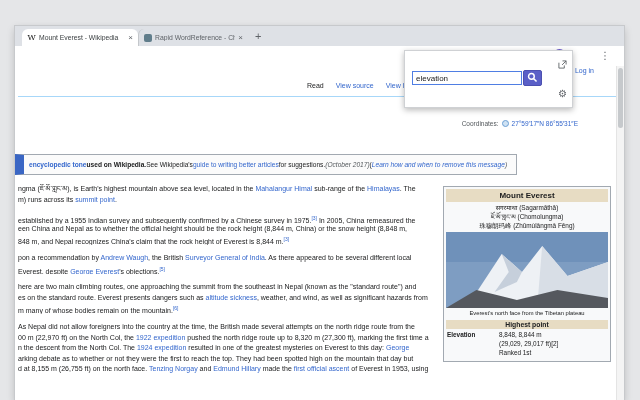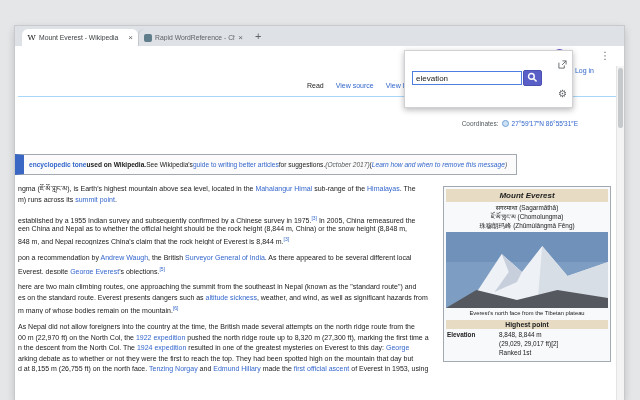--- a/index.html
+++ b/index.html
@@ -59,21 +59,21 @@
   .b{font-weight:bold;}
   .it{font-style:italic;color:#54595d;}
   .wlink{color:#3366cc;}
   sup.wlink{font-size:5px;}
   .article{position:absolute;top:118px;left:3px;width:421px;overflow:hidden;}
   .para{margin-bottom:8px;}
   .aline{white-space:nowrap;overflow:hidden;height:10.6px;line-height:10.6px;font-size:7px;}
   
   .infobox{position:absolute;top:120px;right:5px;width:168px;background:#f8f9fa;
            border:1px solid #a2a9b1;box-sizing:border-box;padding:2px;font-size:6.4px;}
-  .ib-title{background:#e7dcc3;font-weight:bold;font-size:8px;text-align:center;padding:2px 0;font-style:italic;}
+  .ib-title{background:#e7dcc3;font-weight:bold;font-size:8px;text-align:center;padding:2px 0;}
   .ib-names{text-align:center;padding:2px 0;}
   .ib-names div{line-height:8.8px;}
   .ib-img{width:100%;height:76px;display:block;}
   .ib-caption{text-align:center;font-size:5.8px;line-height:7px;padding:2px 4px;}
   .ib-sec{background:#e7dcc3;font-weight:bold;text-align:center;font-size:6.8px;padding:1px 0;margin-top:1px;}
   .ib-row{display:flex;padding:2px 1px;}
   .ib-label{font-weight:bold;width:52px;flex:0 0 auto;}
   .ib-val{flex:1;}
   .ib-val div{line-height:8.6px;}
   

